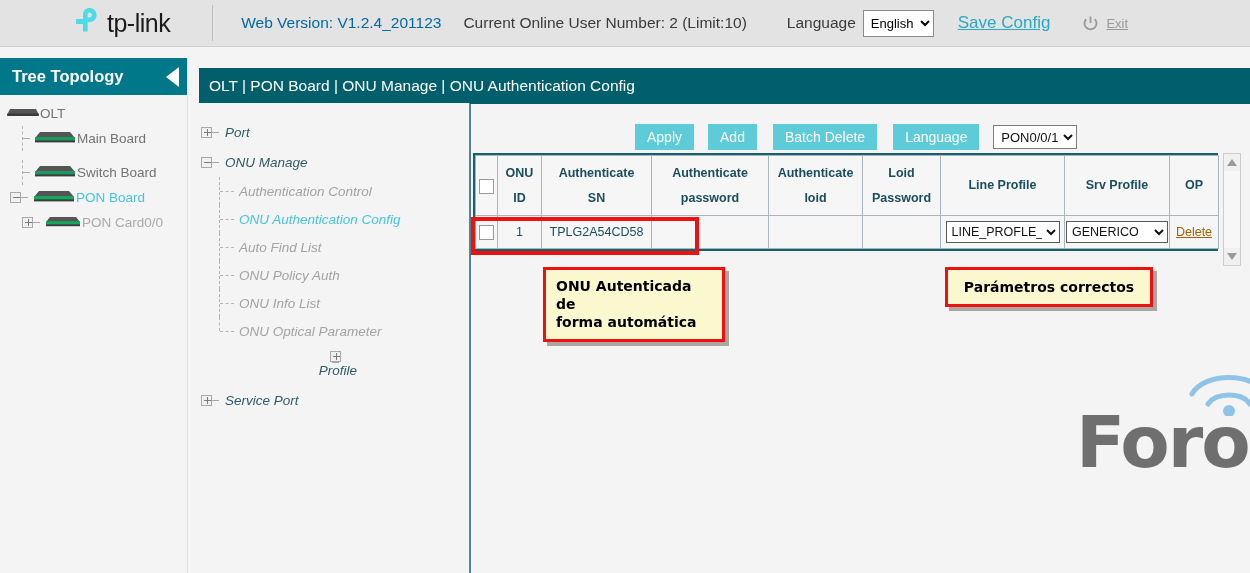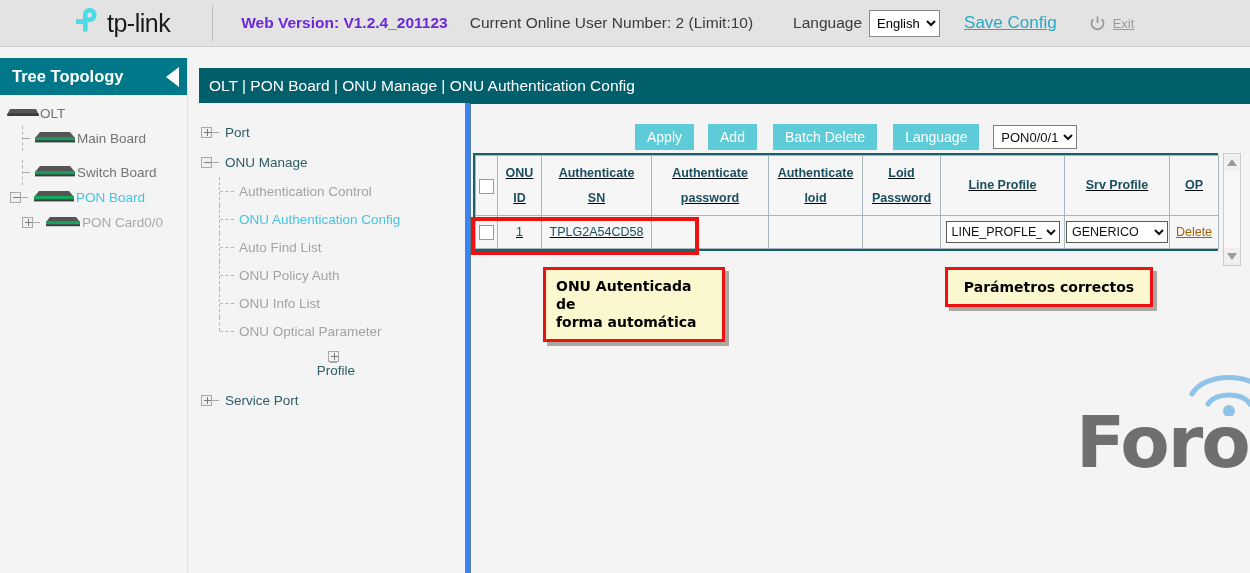--- a/index.html
+++ b/index.html
@@ -15,21 +15,21 @@
   
   .topbar {
     position: absolute; left: 0; top: 0; width: 1250px; height: 47px;
     background: #e3e3e3; border-bottom: 1px solid #d0d0d0;
     display: flex; align-items: center;
   }
   .logo-wrap { display: flex; align-items: center; margin-left: 68px; }
   .logo-mark { width: 34px; height: 34px; position: relative; margin-right: 5px; }
   .logo-text { font-size: 25px; color: #1b1b1b; font-weight: 400; letter-spacing: -0.5px; }
   .vdivider { width: 1px; height: 36px; background: #bdbdbd; margin-left: 42px; margin-right: 28px; }
-  .webver { font-size: 15.5px; color: #6d28d9; font-weight: bold; }
+  .webver { font-size: 15.5px; color: #0369a1; }
   .online { font-size: 15.5px; color: #3b3b3b; margin-left: 22px; }
   .lang-label { font-size: 15.5px; color: #3b3b3b; margin-left: 40px; margin-right: 7px; }
   .lang-select {
     font-family: "Liberation Sans", sans-serif;
     font-size: 13px; padding: 2px 3px; height: 27px;
     border: 1px solid #8a8a8a; background: #fff; color: #000;
   }
   .saveconfig {
     font-size: 17px; color: #2aa9c4; text-decoration: underline;
     margin-left: 24px; cursor: pointer;
@@ -58,21 +58,21 @@
     position: relative; display: inline-block; flex: 0 0 auto;
   }
   .expander::before { content:""; position:absolute; left:2px; top:4px; width:7px; height:1px; background:#7a7a7a; }
   .expander.plus::after { content:""; position:absolute; left:5px; top:1px; width:1px; height:7px; background:#7a7a7a; }
   .dash { width: 7px; height: 1px; background: #a8a8a8; flex: 0 0 auto; }
   .vdash { width: 1px; border-left: 1px dashed #b4b4b4; flex: 0 0 auto; }
   .dev-icon { flex: 0 0 auto; }
 
   
   .menu-col { position: absolute; left: 189px; top: 103px; width: 281px; height: 470px;
-    background: #f4f4f4; border-right: 5px solid #3b82f6; }
+    background: #f4f4f4; border-right: 1px solid #3b82f6; font-style: italic; }
   .menu-top { display: flex; align-items: center; height: 30px; padding-left: 12px; font-size: 13.5px; }
   .menu-top .mlabel { color: #2e5c66; margin-left: 6px; }
   .sub-item { display: flex; align-items: center; height: 28px; padding-left: 30px; font-size: 13.5px; }
   .sub-connector { position: relative; width: 20px; height: 28px; flex: 0 0 auto; }
   .sub-connector .vline { position: absolute; left: 0; top: 0; width: 0; height: 28px; border-left: 1px dashed #b4b4b4; }
   .sub-connector .vline.half { height: 14px; }
   .sub-connector .hline { position: absolute; left: 1px; top: 14px; width: 14px; height: 0; border-top: 1px dashed #b4b4b4; }
   .sub-label { color: #a3a3a3; }
   .sub-label.active { color: #45c4e0; }
 
@@ -92,21 +92,21 @@
     font-family: "Liberation Sans", sans-serif; font-size: 14px; padding: 0 12px; cursor: pointer;
   }
   .gap-a { width: 14px; } .gap-b { width: 16px; } .gap-c { width: 16px; } .gap-d { width: 14px; }
   .pon-select {
     font-family: "Liberation Sans", sans-serif; font-size: 13px; height: 24px;
     border: 1px solid #7d7d7d; background: #fff; color: #111; padding: 1px 2px; text-align: right;
   }
 
   
   .tbl-wrap { position: absolute; left: 2px; top: 49px; width: 745px; border: 2px solid #18616b; background: #f6f6f6; }
-  table.grid { border-collapse: collapse; width: 100%; table-layout: fixed; text-decoration: underline; }
+  table.grid { border-collapse: collapse; width: 100%; table-layout: fixed; }
   table.grid th, table.grid td {
     border: 1px solid #a9b6bb; color: #1a4e5e; font-size: 12.5px; text-align: center; vertical-align: middle;
   }
   table.grid th { font-weight: bold; height: 60px; line-height: 1.95; padding: 0 2px; background: #f6f6f6; }
   table.grid td { height: 33px; background: #f6f6f6; font-size: 12.5px; }
   td.sn { font-size: 12.5px; color: #1a4e5e; }
   .chk { width: 15px; height: 15px; border: 1px solid #9a9a9a; background: #fff; display: inline-block; vertical-align: middle; }
   .cell-select {
     font-family: "Liberation Sans", sans-serif; font-size: 12.5px; height: 22px; width: 114px;
     border: 1px solid #5b5b5b; background: #fff; color: #111; padding: 0 1px;

